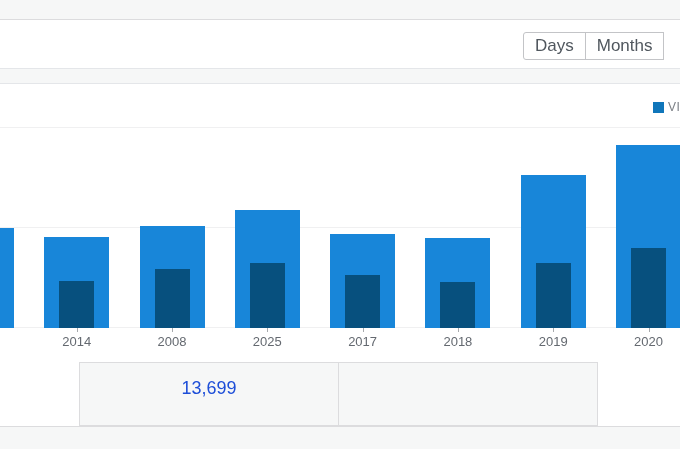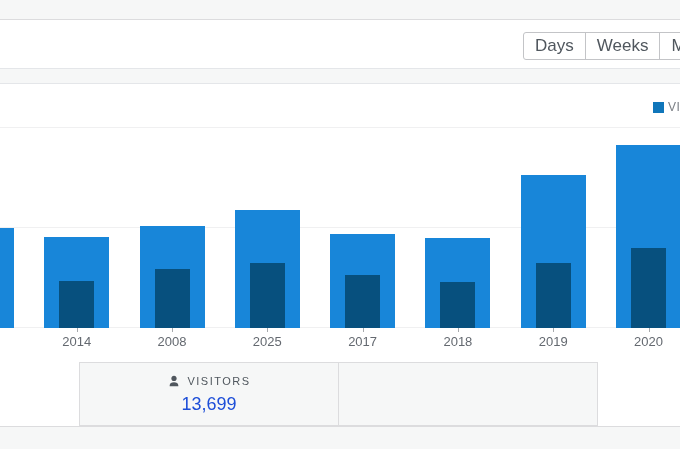--- a/index.html
+++ b/index.html
@@ -56,21 +56,20 @@
   .sum-icon svg { display:block; }
 </style>
 </head>
 <body>
 
 <div class="abs top-strip"></div>
 
 <div class="abs header-band"></div>
 <div class="abs tabs">
   <div class="tab">Days</div>
-  <div class="tab">Weeks</div>
   <div class="tab">Months</div>
 </div>
 
 <div class="abs gray-gap"></div>
 
 <div class="abs chart-card"></div>
 
 <div class="abs legend">
   <span class="legend-swatch"></span>
   <span class="legend-label">VI</span>
@@ -109,26 +108,18 @@
     <div class="tick" style="left: 457.9px;"></div>
     <div class="xlabel" style="left: 457.9px;">2018</div>
     <div class="tick" style="left: 553.2px;"></div>
     <div class="xlabel" style="left: 553.2px;">2019</div>
     <div class="tick" style="left: 648.5px;"></div>
     <div class="xlabel" style="left: 648.5px;">2020</div>
   </div>
 
 <div class="abs summary">
   <div class="sum-box">
-    <div class="sum-head">
-      <span class="sum-icon">
-        <svg width="14" height="14" viewBox="0 0 24 24">
-          <path d="M12 12.2c2.6 0 4.6-2.1 4.6-4.6S14.6 3 12 3 7.4 5.1 7.4 7.6s2 4.6 4.6 4.6zm0 2.1c-4.2 0-7.4 2.2-7.4 5.2V21h14.8v-1.5c0-3-3.2-5.2-7.4-5.2z" fill="#50575e"></path>
-        </svg>
-      </span>
-      <span class="sum-label">VISITORS</span>
-    </div>
     <div class="sum-value">13,699</div>
   </div>
   <div class="sum-box"></div>
 </div>
 
 <div class="abs bottom-strip"></div>
 
 </body></html>

